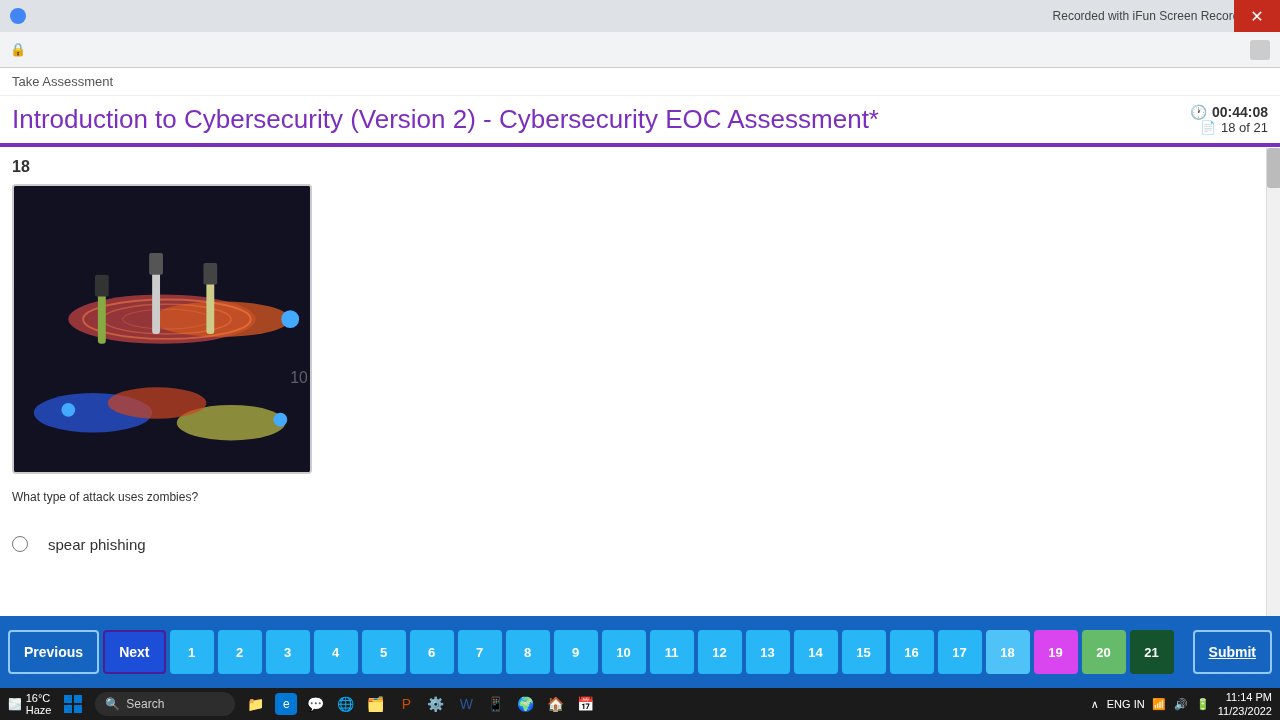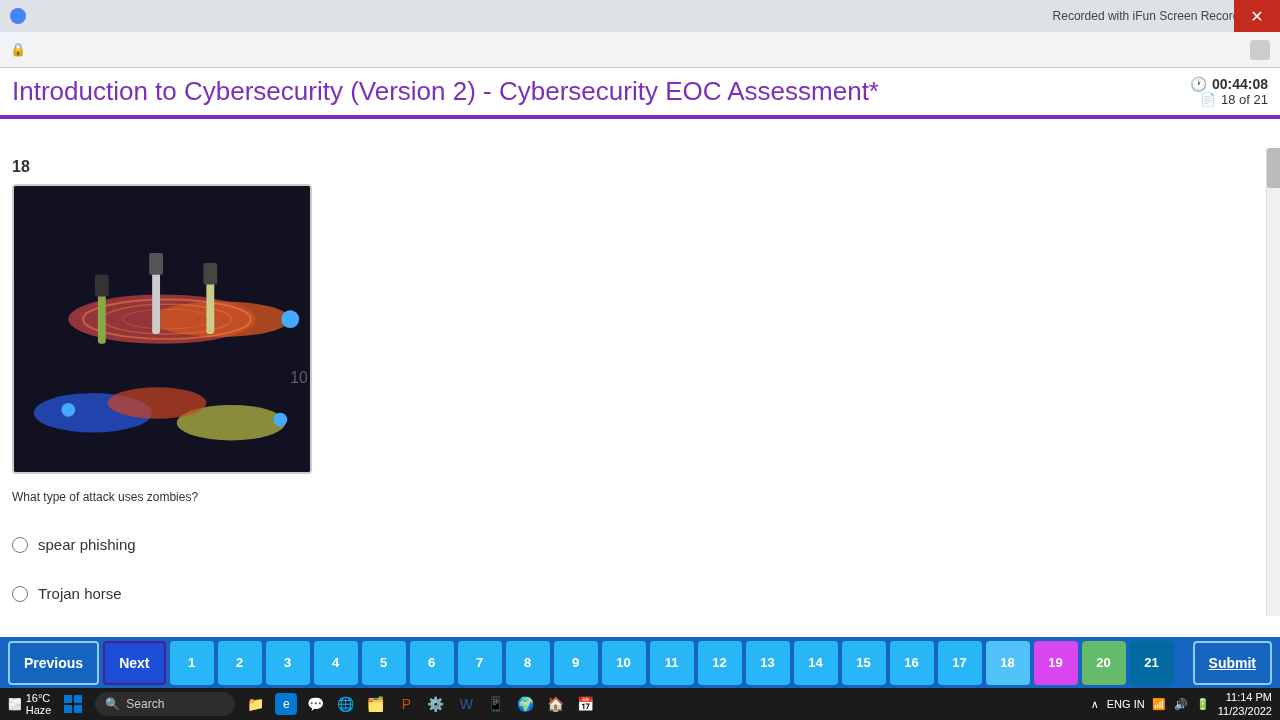--- a/index.html
+++ b/index.html
@@ -96,33 +96,32 @@
     .question-image svg { width: 100%; height: 100%; }
 
     .question-text {
       font-size: 12px;
       color: #333;
       margin-bottom: 16px;
     }
 
     .answer-option {
       display: flex;
-      align-items: center;
-      gap: 10px;
+      gap: 20px;
       margin-bottom: 14px;
       font-size: 15px;
       color: #333;
       margin-top: 32px;
     }
     .answer-option input[type="radio"] { width: 16px; height: 16px; cursor: pointer; }
 
     
     .bottom-nav {
       background: #1565c0;
-      height: 51px;
+      height: 72px;
       display: flex;
       align-items: center;
       padding: 0 8px;
       gap: 4px;
       position: absolute;
       bottom: 32px;
       left: 0;
       right: 0;
       justify-content: flex-end;
     }
@@ -242,20 +241,21 @@
     <span class="favicon"></span>
     <span class="recorder-text">Recorded with iFun Screen Recorder</span>
     <div class="close-btn">✕</div>
   </div>
 
   <div class="address-bar">
     <span class="lock-icon">🔒</span>
     <div class="ext-icon"></div>
   </div>
 
+  <div class="breadcrumb">Take Assessment</div>
 
   <div class="assessment-header">
     <h1 class="assessment-title">Introduction to Cybersecurity (Version 2) - Cybersecurity EOC Assessment*</h1>
     <div class="timer-area">
       <div class="timer-value">
         <span class="timer-icon">🕐</span>
         <span>00:44:08</span>
       </div>
       <div class="question-count">
         <span>📄</span>
@@ -298,24 +298,20 @@
       </svg>
     </div>
 
     <div class="question-text">What type of attack uses zombies?</div>
 
     <div class="answer-option">
       <input type="radio" name="question18" id="opt1" style="">
       <label for="opt1">spear phishing</label>
     </div>
 
-    <div class="answer-option">
-      <input type="radio" name="question18" id="opt2" style="">
-      <label for="opt2">Trojan horse</label>
-    </div>
   </div>
 
   <div class="scroll-right-track">
     <div class="scroll-thumb"></div>
   </div>
 
   <div class="bottom-nav">
     <button class="nav-btn btn-previous">Previous</button>
     <button class="nav-btn btn-next">Next</button>
 
@@ -332,21 +328,21 @@
     <button class="question-nav-btn answered">11</button>
     <button class="question-nav-btn answered">12</button>
     <button class="question-nav-btn answered">13</button>
     <button class="question-nav-btn answered">14</button>
     <button class="question-nav-btn answered">15</button>
     <button class="question-nav-btn answered">16</button>
     <button class="question-nav-btn answered">17</button>
     <button class="question-nav-btn current">18</button>
     <button class="question-nav-btn" style="background:#d946ef;">19</button>
     <button class="question-nav-btn green">20</button>
-    <button class="question-nav-btn" style="background:#0369a1;">21</button>
+    <button class="question-nav-btn" style="background:#14532d;">21</button>
 
     <button class="nav-btn btn-submit">Submit</button>
   </div>
 
   <div class="taskbar">
     <div class="taskbar-weather">
       <span>🌫️</span>
       <span>16°C<br>Haze</span>
     </div>
 

